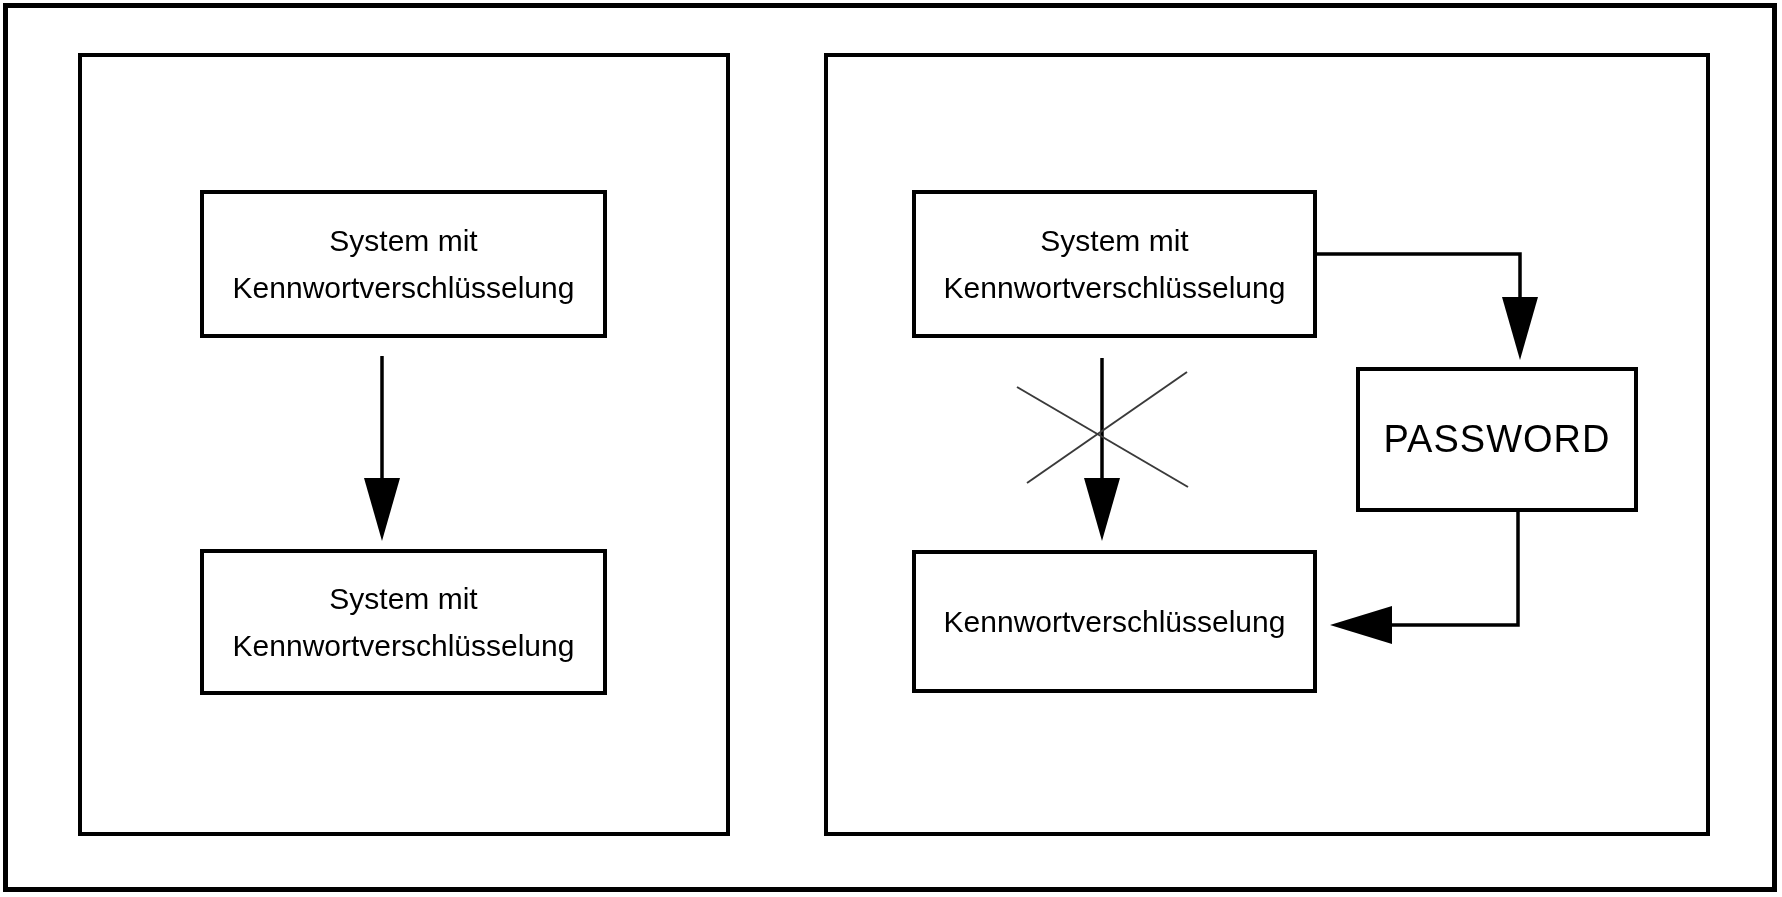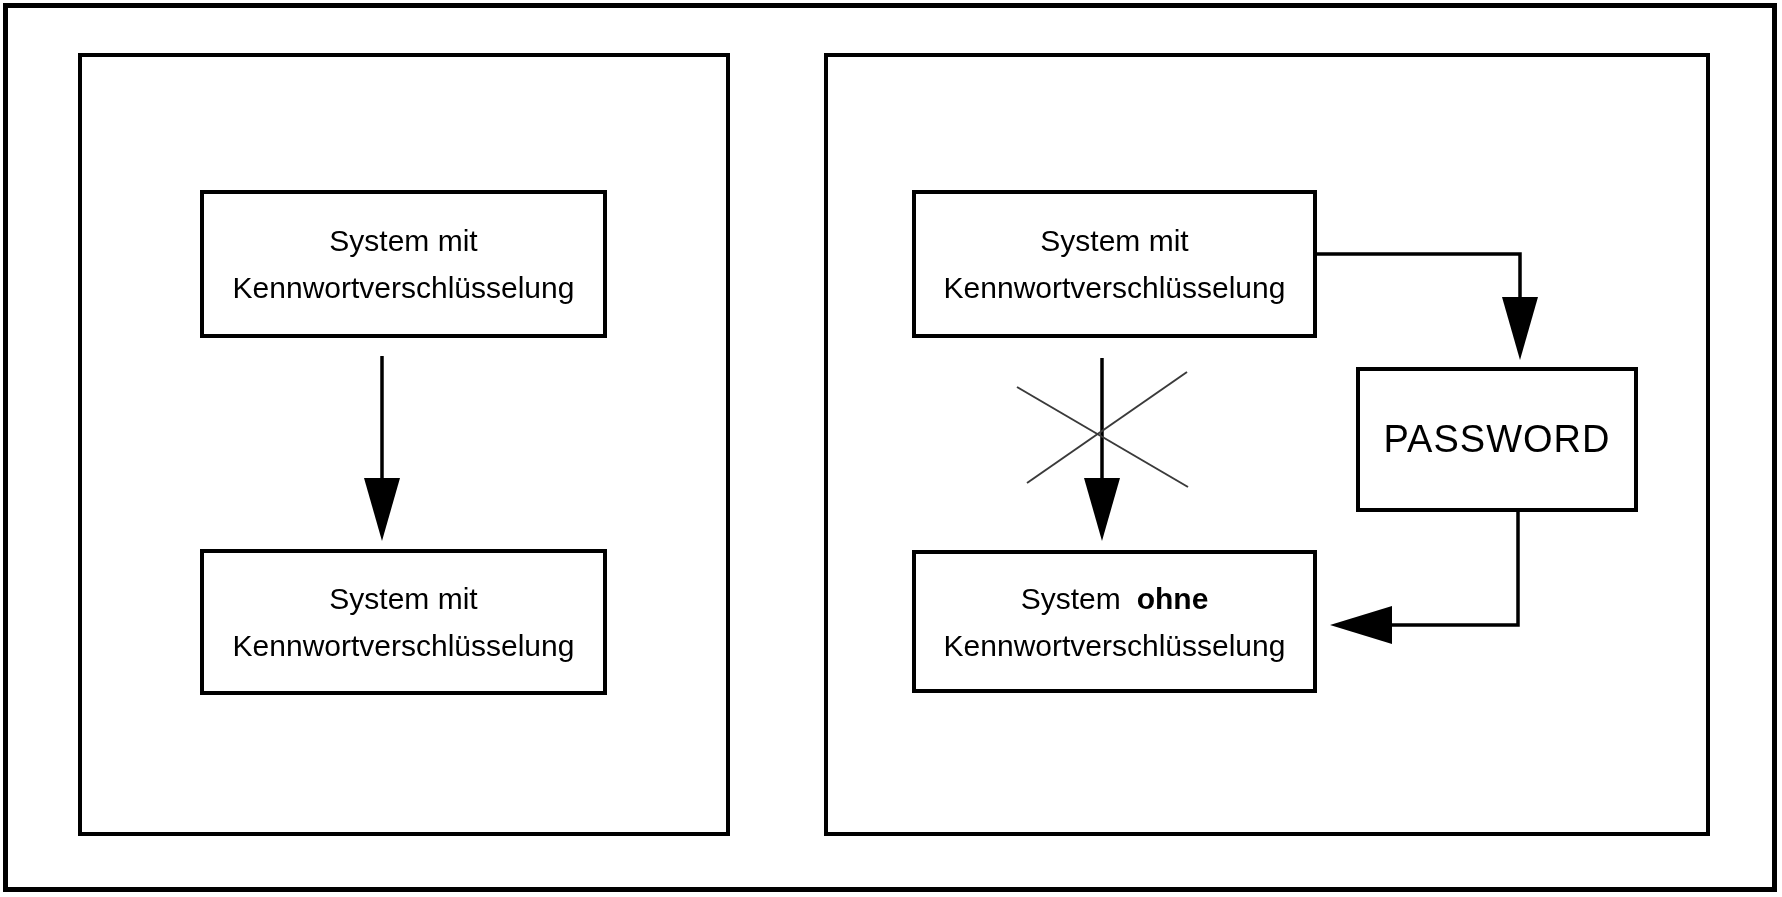--- a/index.html
+++ b/index.html
@@ -57,23 +57,20 @@
     <span>System mit</span>
     <span>Kennwortverschlüsselung</span>
   </div>
 
   <div class="panel right"></div>
   <div class="node box-r-top">
     <span>System mit</span>
     <span>Kennwortverschlüsselung</span>
   </div>
   <div class="node box-r-bottom">
-    <span>
-      <span>System</span><span class="bold">ohne</span>
-    </span>
     <span>Kennwortverschlüsselung</span>
   </div>
   <div class="node box-password">
     <span>PASSWORD</span>
   </div>
 
   <svg class="wires" width="1782" height="897" viewBox="0 0 1782 897">
 
     <g>
       <line x1="382" y1="356" x2="382" y2="482" stroke="#000" stroke-width="3.5"></line>

